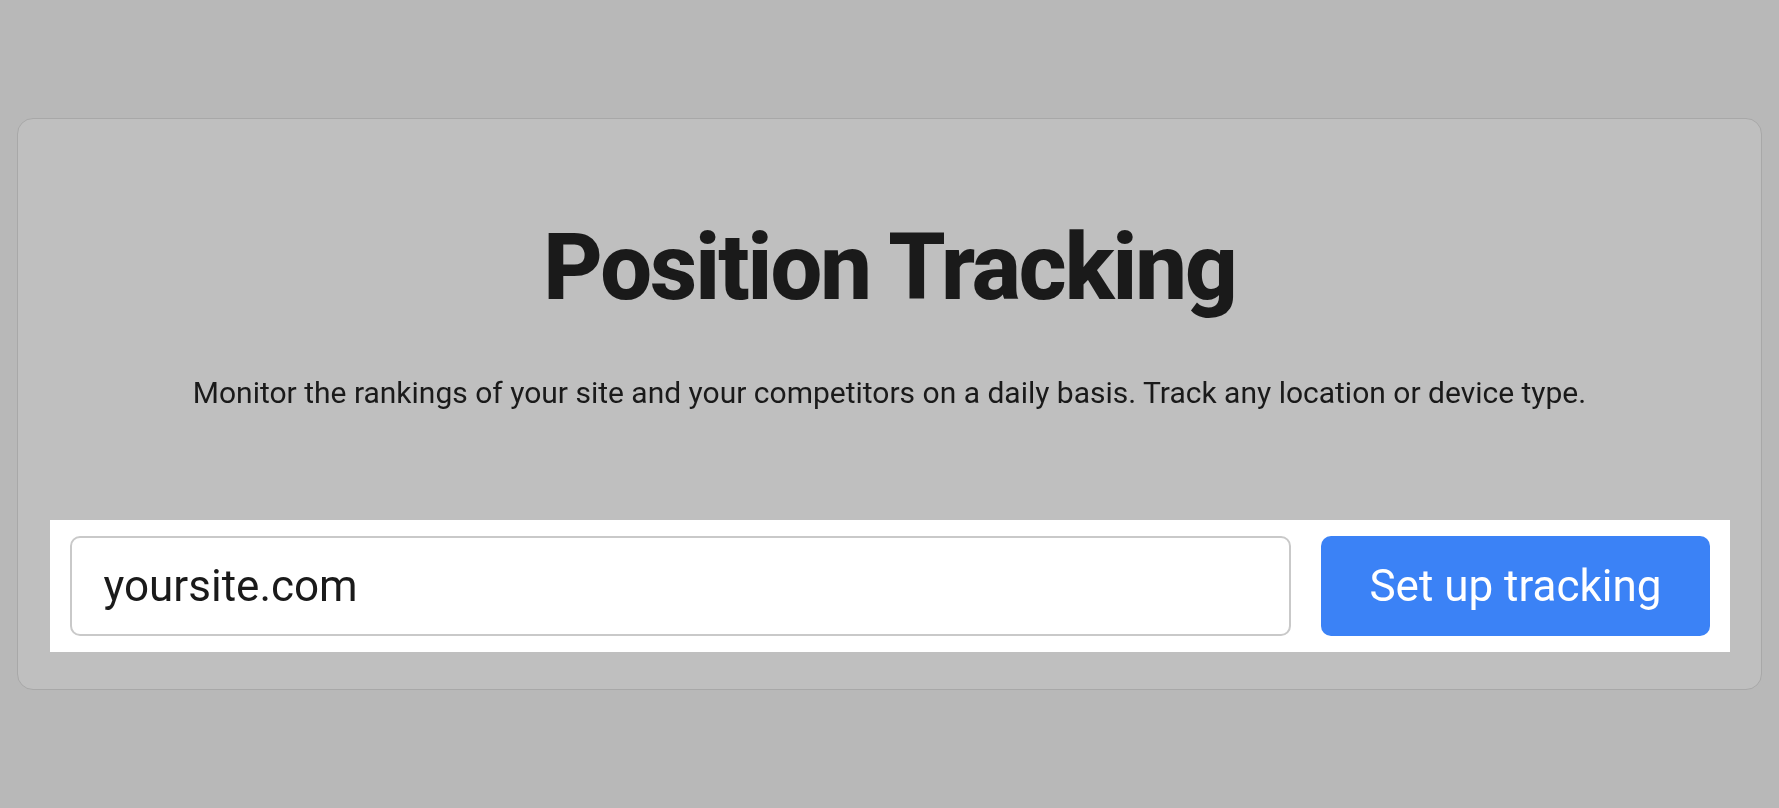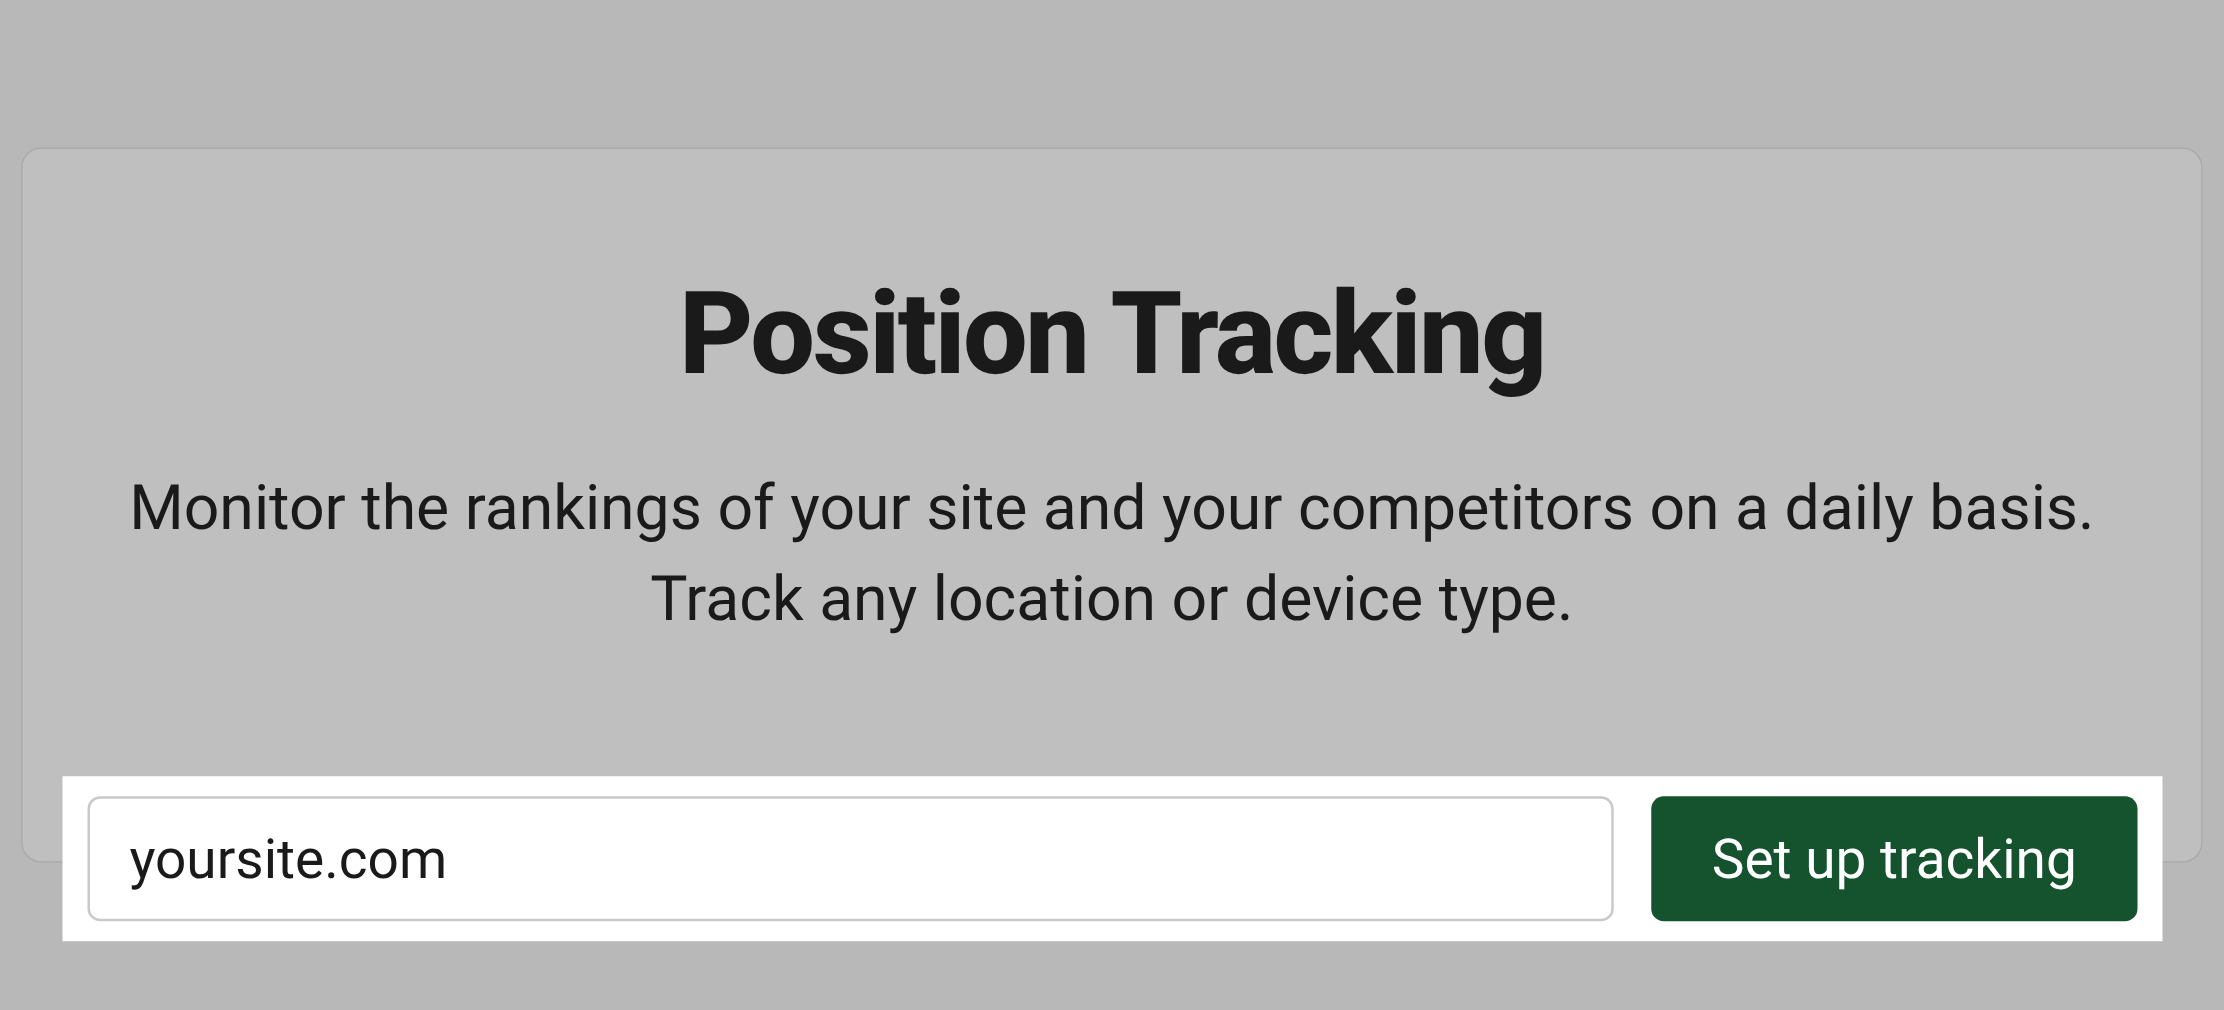--- a/index.html
+++ b/index.html
@@ -28,21 +28,21 @@
       padding-top: 95px;
     }
     .title {
       font-size: 92px;
       font-weight: 800;
       color: #1a1a1a;
       letter-spacing: -2px;
       margin-bottom: 50px;
     }
     .subtitle {
-      font-size: 50px;
+      font-size: 30px;
       font-weight: 400;
       color: #1a1a1a;
       text-align: center;
       line-height: 1.45;
       max-width: 1620px;
       margin-bottom: 105px;
     }
     .form-row {
       background: #ffffff;
       display: flex;
@@ -60,21 +60,21 @@
       color: #1a1a1a;
       outline: none;
       font-family: inherit;
     }
     .domain-input::placeholder {
       color: #1a1a1a;
     }
     .submit-btn {
       height: 100px;
       padding: 0 48px;
-      background: #14532d;
+      background: #3b82f6;
       color: #ffffff;
       font-size: 44px;
       font-weight: 400;
       border: none;
       border-radius: 10px;
       cursor: pointer;
       font-family: inherit;
     }
   </style>
 </head>

